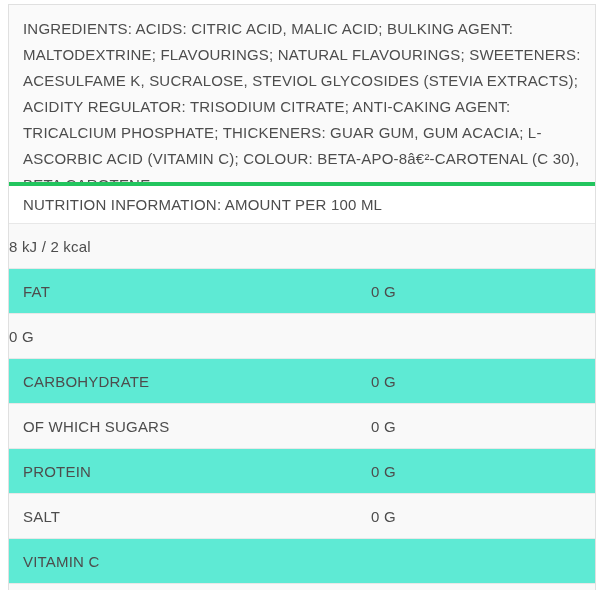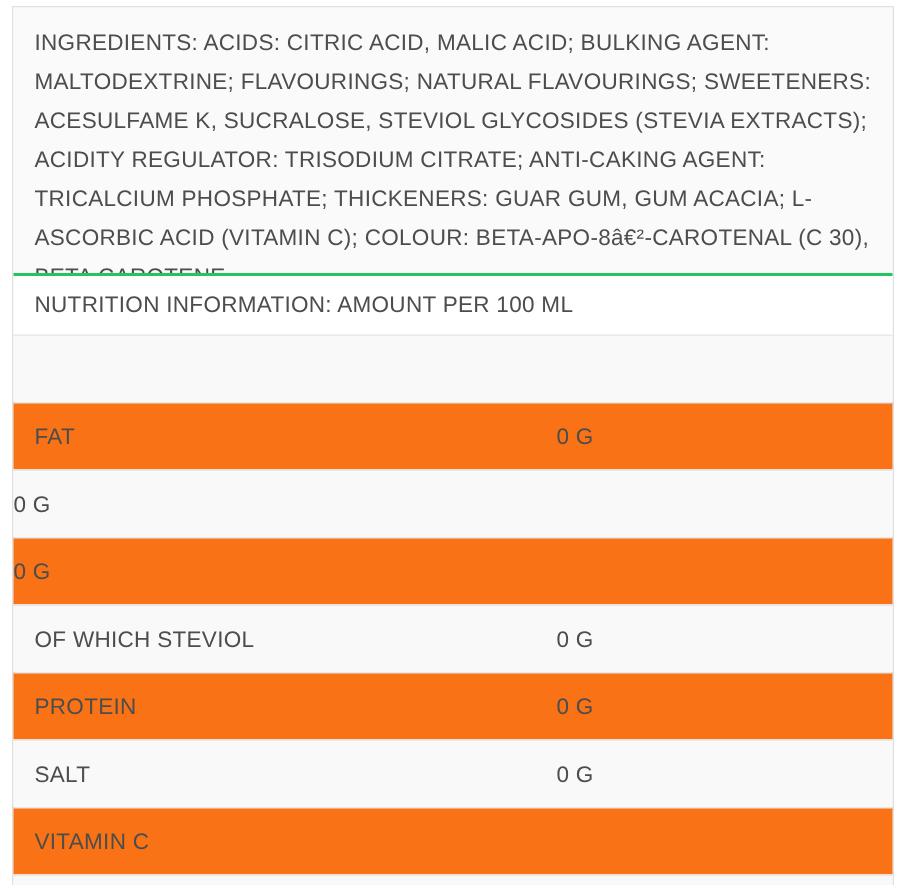--- a/index.html
+++ b/index.html
@@ -25,34 +25,34 @@
   .ingredients {
     background: #fafafa;
     padding: 11px 14px 10px 14px;
     height: 177px;
     line-height: 26px;
     overflow: hidden;
   }
 
   .nutrition-header {
     background: #ffffff;
-    border-top: 2px solid #22c55e;
+    border-top: 4px solid #22c55e;
     height: 41px;
     display: flex;
     align-items: center;
     padding-left: 14px;
   }
 
   .nutrient-row {
     border-top: 1px solid #e8e8e8;
     height: 45px;
     display: grid;
     grid-template-columns: 362px auto;
     align-items: center;
-    background: #f97316;
+    background: #5eead4;
   }
 
   .nutrient-row:nth-child(odd) {
     background: #f9f9f9;
   }
 
   .nutrient-row .label {
     padding-left: 14px;
   }
 
@@ -67,37 +67,39 @@
 
 <div class="panel">
 
   <div class="ingredients">INGREDIENTS: ACIDS: CITRIC ACID, MALIC ACID; BULKING AGENT: MALTODEXTRINE; FLAVOURINGS; NATURAL FLAVOURINGS; SWEETENERS: ACESULFAME K, SUCRALOSE, STEVIOL GLYCOSIDES (STEVIA EXTRACTS); ACIDITY REGULATOR: TRISODIUM CITRATE; ANTI-CAKING AGENT: TRICALCIUM PHOSPHATE; THICKENERS: GUAR GUM, GUM ACACIA; L-ASCORBIC ACID (VITAMIN C); COLOUR: BETA-APO-8â€²-CAROTENAL (C 30), BETA CAROTENE.</div>
 
   <div class="nutrition-header">NUTRITION INFORMATION: AMOUNT PER 100 ML</div>
 
   <div class="nutrition-table">
 
     <div class="nutrient-row">
+      <span class="value">8 kJ / 2 kcal</span>
     </div>
 
     <div class="nutrient-row">
       <span class="label">FAT</span>
       <span class="value">0 G</span>
     </div>
 
     <div class="nutrient-row">
       <span class="value">0 G</span>
     </div>
 
     <div class="nutrient-row">
+      <span class="label">CARBOHYDRATE</span>
       <span class="value">0 G</span>
     </div>
 
     <div class="nutrient-row">
-      <span class="label">OF WHICH STEVIOL</span>
+      <span class="label">OF WHICH SUGARS</span>
       <span class="value">0 G</span>
     </div>
 
     <div class="nutrient-row">
       <span class="label">PROTEIN</span>
       <span class="value">0 G</span>
     </div>
 
     <div class="nutrient-row">
       <span class="label">SALT</span>

